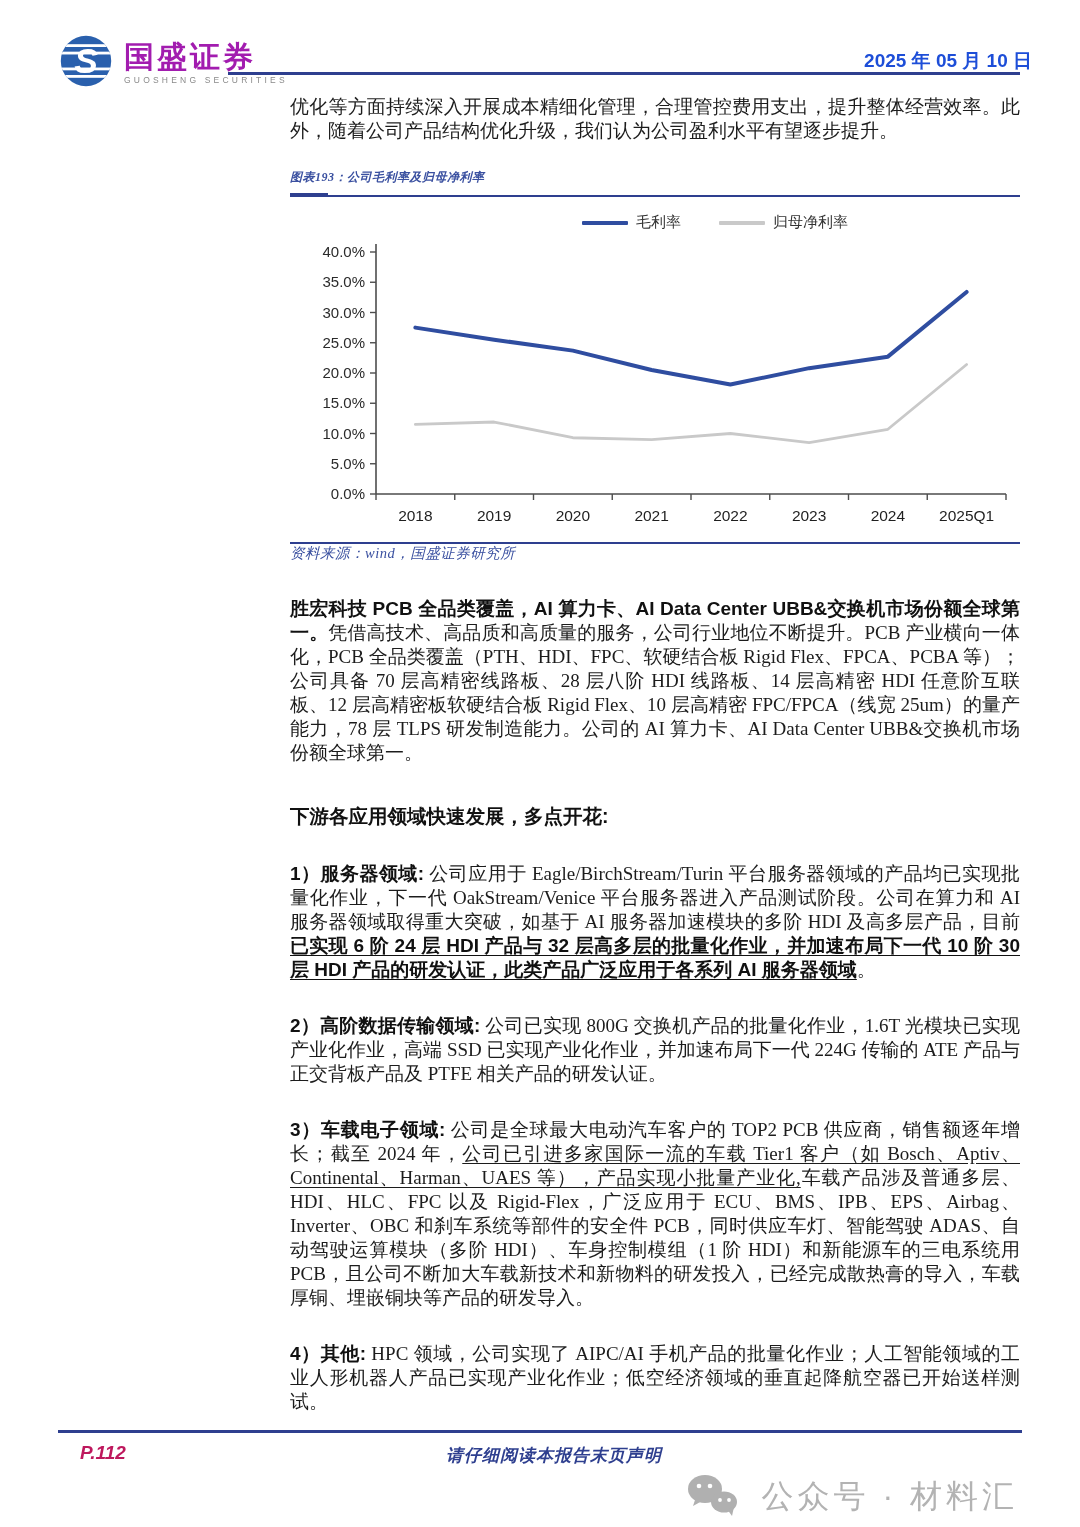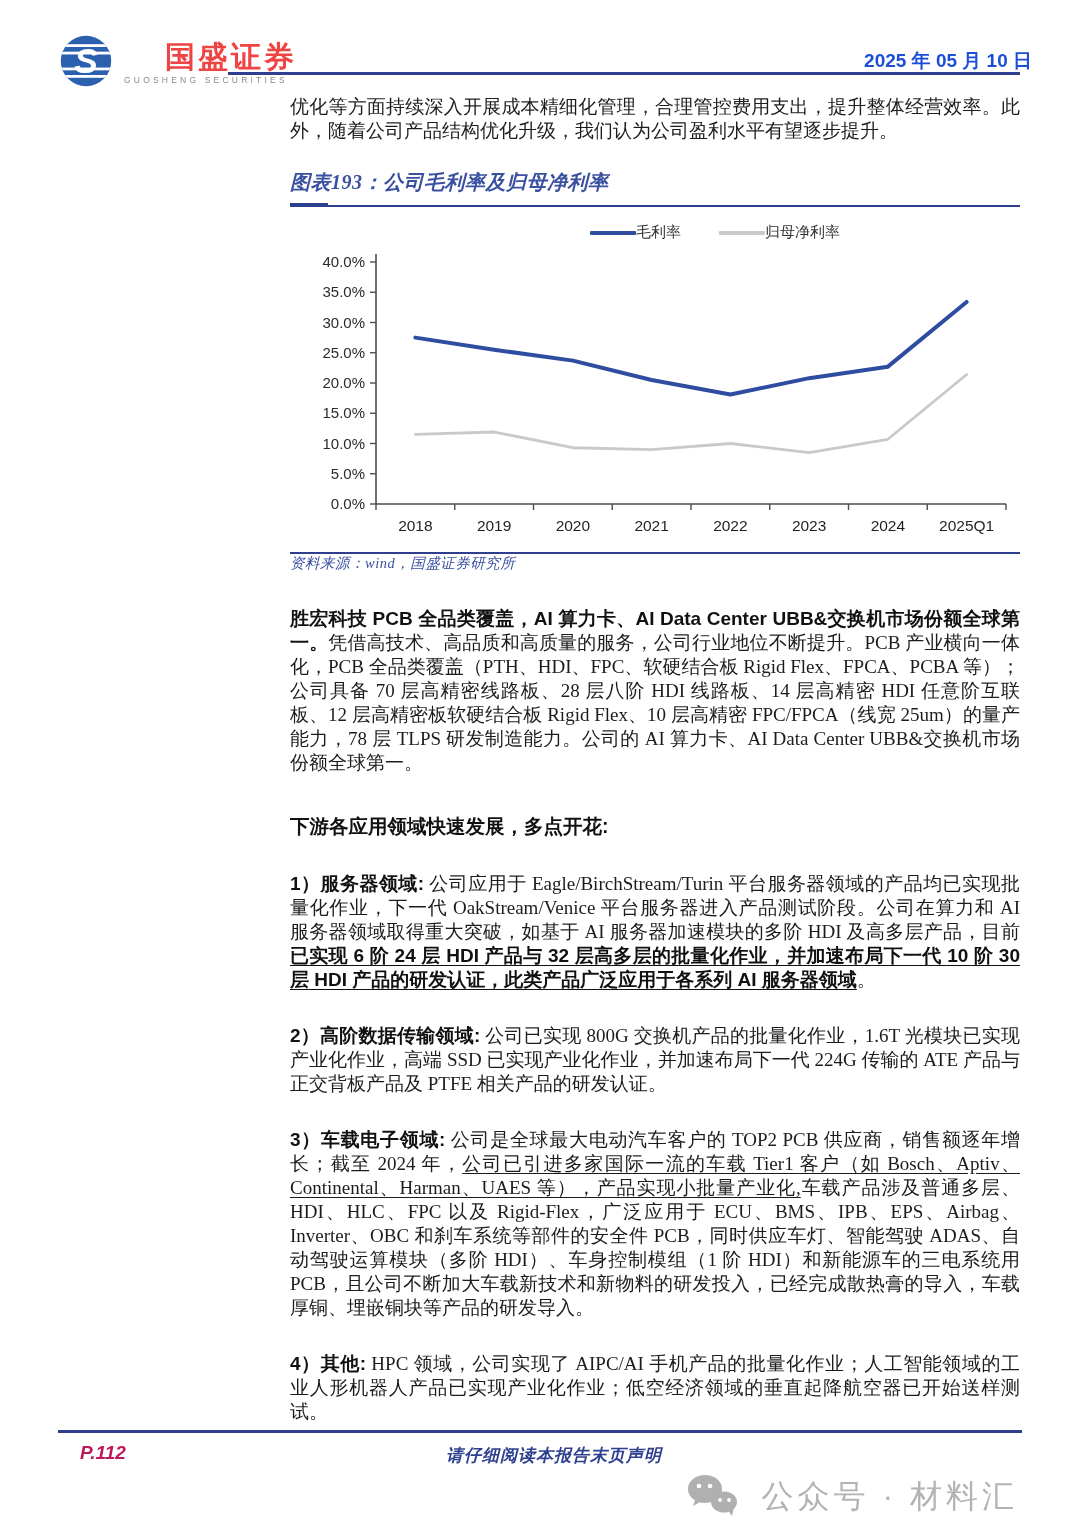--- a/index.html
+++ b/index.html
@@ -2,41 +2,41 @@
 <html><head>
 <meta charset="utf-8">
 <style>
   * { margin:0; padding:0; box-sizing:border-box; }
   html,body { background:#ffffff; }
   body { font-family:"Liberation Serif", serif; }
   .page { position:relative; width:1080px; height:1527px; background:#fff; overflow:hidden; }
 
   
   .hdr-logo { position:absolute; left:58px; top:33px; display:flex; align-items:center; gap:10px; }
-  .logo-txt-cn { font-family:"Liberation Sans", sans-serif; font-weight:700; font-size:30px; color:#ef4444; letter-spacing:3px; line-height:30px;margin-left:41px; }
+  .logo-txt-cn { font-family:"Liberation Sans", sans-serif; font-weight:700; font-size:30px; color:#a21caf; letter-spacing:3px; line-height:30px; }
   .logo-txt-en { font-family:"Liberation Sans", sans-serif; font-size:8.5px; color:#8a8a8a; letter-spacing:3.2px; margin-top:3px; }
   .hdr-date { position:absolute; right:48px; top:48px; font-family:"Liberation Sans", sans-serif; font-weight:600; font-size:19px; color:#1d4ed8; }
   .hdr-rule { position:absolute; left:228px; right:60px; top:72px; height:3px; background:#2e3f8f; }
 
   
   .col { position:absolute; left:290px; top:95px; width:730px; }
   .body-p { font-size:19px; line-height:24px; color:#1c1c1c; text-align:justify; }
   .lead-b { font-family:"Liberation Sans", sans-serif; font-weight:700; color:#111; }
   .u { text-decoration:underline; text-underline-offset:3px; }
   .heading { font-family:"Liberation Sans", sans-serif; font-weight:700; font-size:19.5px; color:#111; margin-top:38px; }
   .item { margin-top:32px; }
   .p1 { margin-top:34px; }
 
   
   .fig { margin-top:26px; }
-  .fig-title { font-style:italic; font-weight:700; font-size:20px; color:#3a50a0; letter-spacing:0.5px; }
+  .fig-title { font-style:italic; font-weight:700; font-size:12px; color:#3a50a0; letter-spacing:0.5px; }
   .fig-rule-top { position:relative; margin-top:9px; height:2px; background:#2e3f8f; }
   .fig-rule-top::before { content:""; position:absolute; left:0; top:-2px; width:38px; height:4px; background:#2e3f8f; }
   .legend { display:flex; justify-content:center; gap:38px; margin-top:16px; padding-left:120px; align-items:center; }
-  .legend-item { display:flex; align-items:center; }
+  .legend-item { display:flex; align-items:center; gap:8px; }
   .legend-swatch { width:46px; height:4px; border-radius:1px; }
   .legend-label { font-size:15px; color:#333; }
   .chart-wrap { margin-top:4px; }
   .fig-rule-bot { height:2px; background:#2e3f8f; margin-top:2px; }
   .fig-src { font-style:italic; font-size:14.5px; color:#3a50a0; letter-spacing:0.5px; }
 
   
   .ftr-rule { position:absolute; left:58px; right:58px; top:1430px; height:3px; background:#2e3f8f; }
   .ftr-page { position:absolute; left:80px; top:1442px; font-style:italic; font-weight:700; font-size:19px; color:#be185d; font-family:"Liberation Sans", sans-serif; }
   .ftr-disc { position:absolute; left:0; width:1080px; top:1444px; text-align:center; font-style:italic; font-weight:700; font-size:17px; color:#2e3f8f; letter-spacing:1px;padding-left:28px; }

